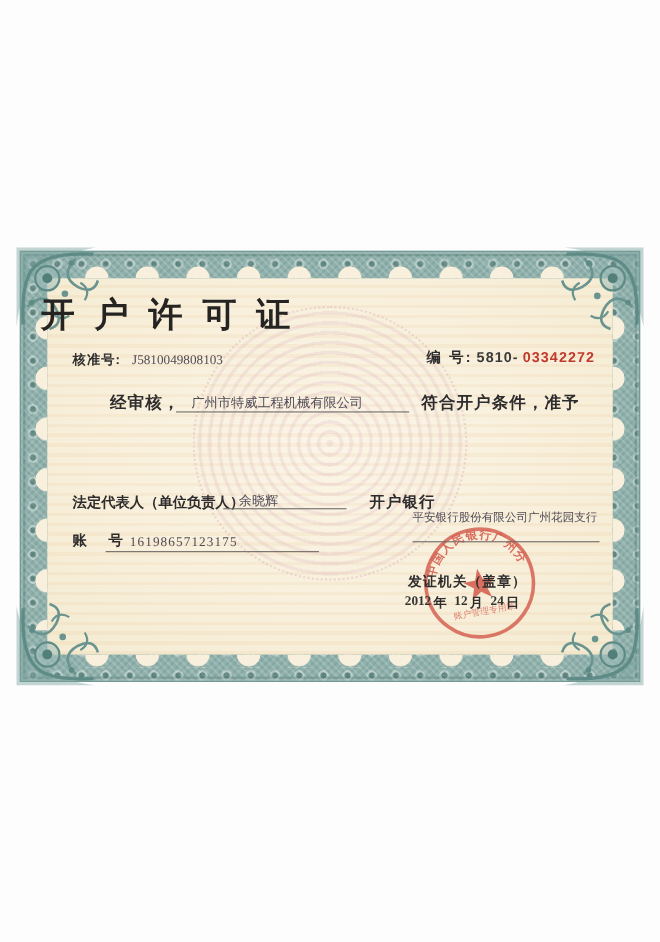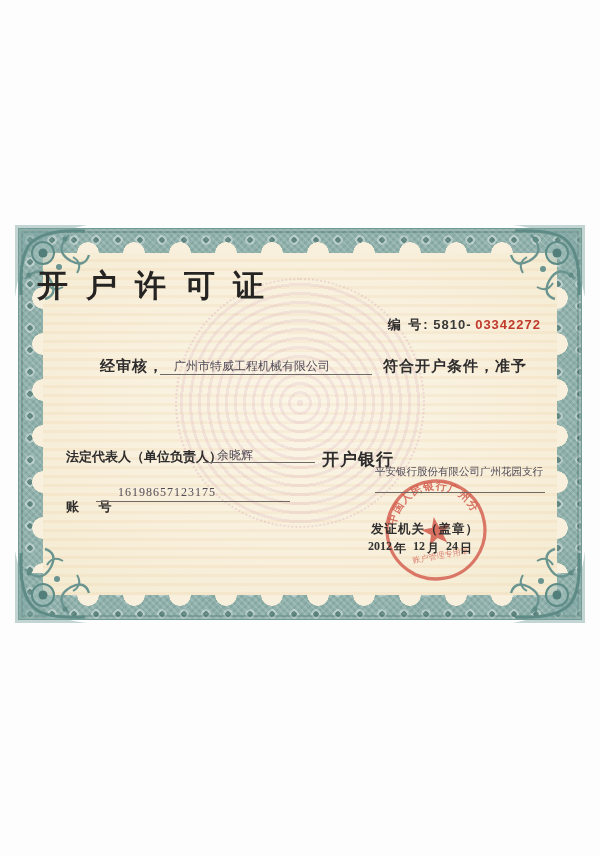--- a/index.html
+++ b/index.html
@@ -66,24 +66,24 @@
   .serial .pfx { font-weight:700; color:#3a3a3a; letter-spacing:1px; }
   .serial .red { letter-spacing:1px; font-weight:700; }
 
   .review-prefix { left:81px; top:128px; font-size:15px; letter-spacing:1px; }
   .company-field { left:141px; top:129px; width:212px; height:17px; font-size:12px; padding-left:14px; white-space:nowrap; }
   .review-suffix { left:364px; top:128px; font-size:15px; letter-spacing:1px; }
   .permit-line { left:47px; top:166px; font-size:15px; letter-spacing:2px; }
 
   .legal-label { left:47px; top:219px; font-size:13px; }
   .legal-field { left:184px; top:218px; width:112px; height:16px; font-size:12px; padding-left:14px; }
-  .bank-label  { left:303px; top:219px; font-size:17px; letter-spacing:1px; }
+  .bank-label  { left:317px; top:219px; font-size:14px; letter-spacing:1px; }
   .bank-field  { left:356px; top:207px; width:170px; height:28px; font-size:10.5px; line-height:13px;margin-top:29px; }
 
-  .acct-label { left:47px; top:269px; font-size:13px; letter-spacing:8px; }
+  .acct-label { left:47px; top:253px; font-size:13px; letter-spacing:8px; }
   .acct-field { left:77px; top:256px; width:194px; height:17px; font-size:12px; padding-left:22px; letter-spacing:1px; }
 
   .issuer { left:352px; top:292px; font-size:12.5px; letter-spacing:1px; }
   .date-line { left:349px; top:311px; font-size:12px; color:#2e2c2c; font-weight:600; white-space:nowrap; }
   .date-line .num { position:relative; top:-2px; margin:0 2px 0 7px; font-family:"Liberation Serif", serif; font-weight:700; color:#333; }
   .date-line .num:first-child { margin-left:0;margin-top:44px; }
 
   .seal { left:364px; top:248px; width:106px; height:106px; transform:rotate(-10deg); opacity:.85; }
 </style>
 </head>
@@ -141,20 +141,23 @@
       <circle cx="52" cy="52" r="48" fill="none" stroke="#cf4a3c" stroke-width="3.2" opacity=".85"></circle>
       <polygon points="52,39 55.5,49.1 66.3,49.4 57.7,55.9 60.8,66.1 52,60 43.2,66.1 46.3,55.9 37.7,49.4 48.5,49.1" fill="#cf4a3c" opacity=".9"></polygon>
       <text font-size="10.5" fill="#cf4a3c" opacity=".9" letter-spacing="1" font-family="Liberation Sans, sans-serif" font-weight="700">
         <textPath href="#sealArc" startOffset="1">中国人民银行广州分行</textPath>
       </text>
       <text x="52" y="80" font-size="8" fill="#cf4a3c" opacity=".75" text-anchor="middle" font-family="Liberation Sans, sans-serif">账户管理专用章</text>
     </svg>
 
     <div class="abs title">开户许可证</div>
 
+    <div class="abs approval">
+      <span class="lbl">核准号:</span><span class="val">J5810049808103</span>
+    </div>
 
     <div class="abs serial">
       <span class="lbl">编 号:</span>
       <span class="pfx">5810-</span>
       <span class="red" style="color:#c0392b">03342272</span>
     </div>
 
     <div class="abs lbl review-prefix">经审核，</div>
     <div class="abs val uline company-field">广州市特威工程机械有限公司</div>
     <div class="abs lbl review-suffix">符合开户条件，准予</div>

